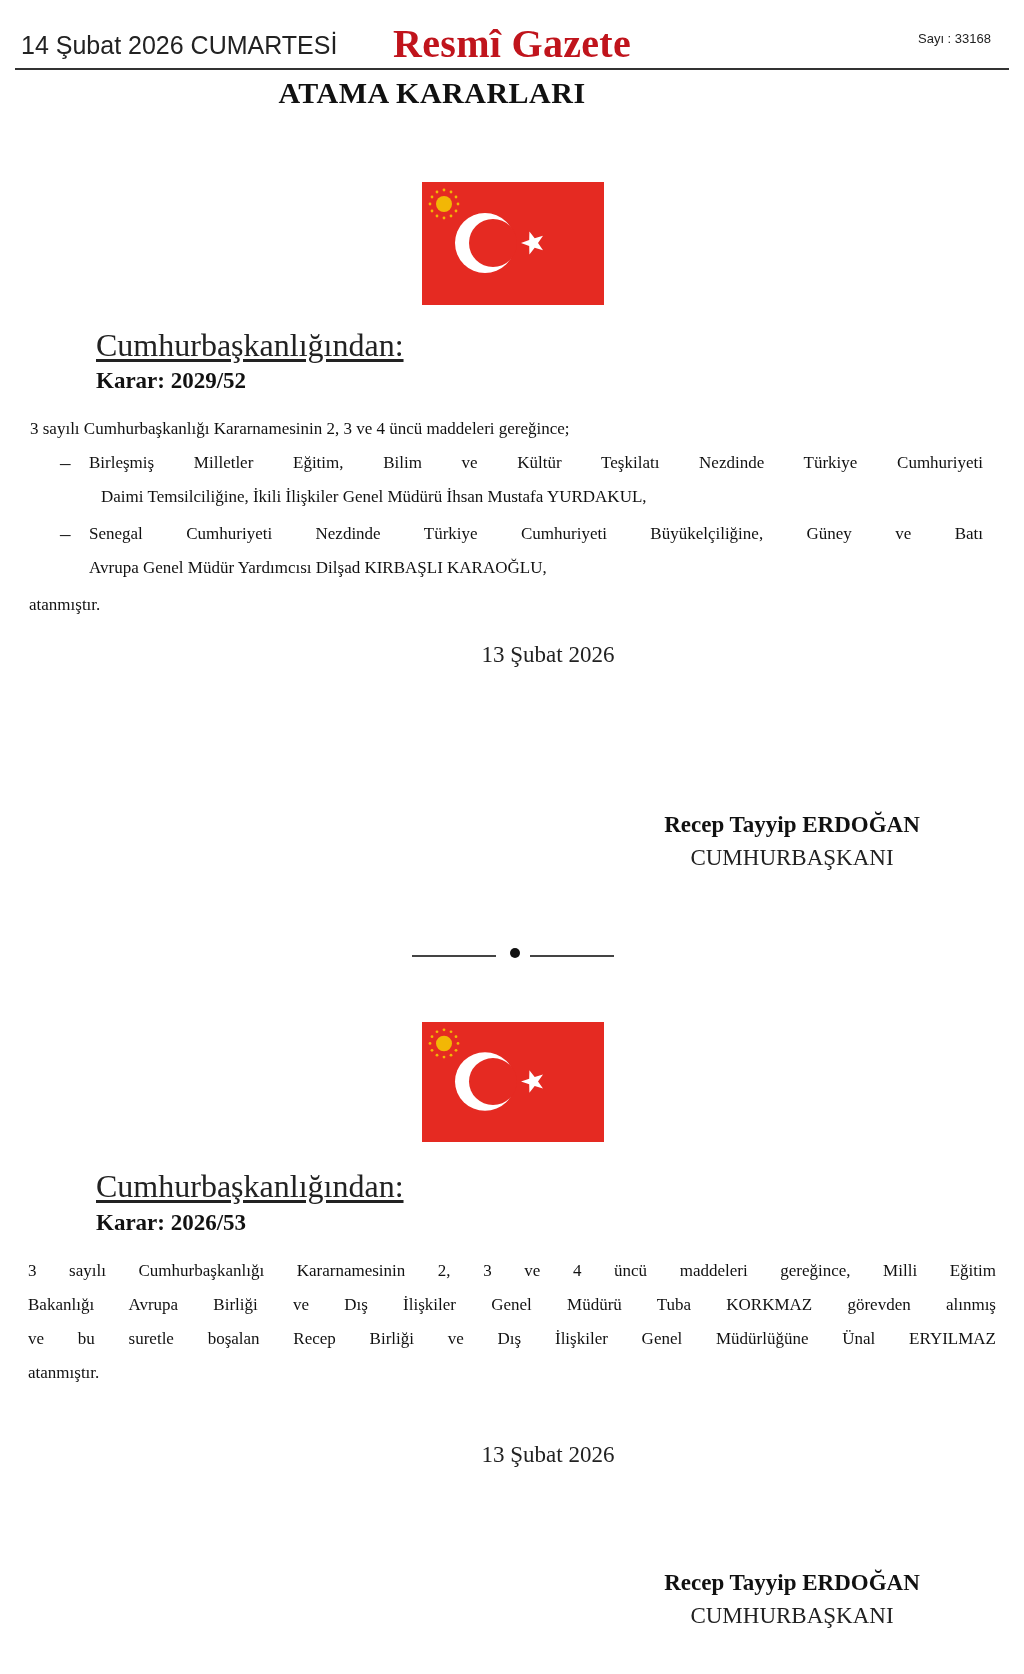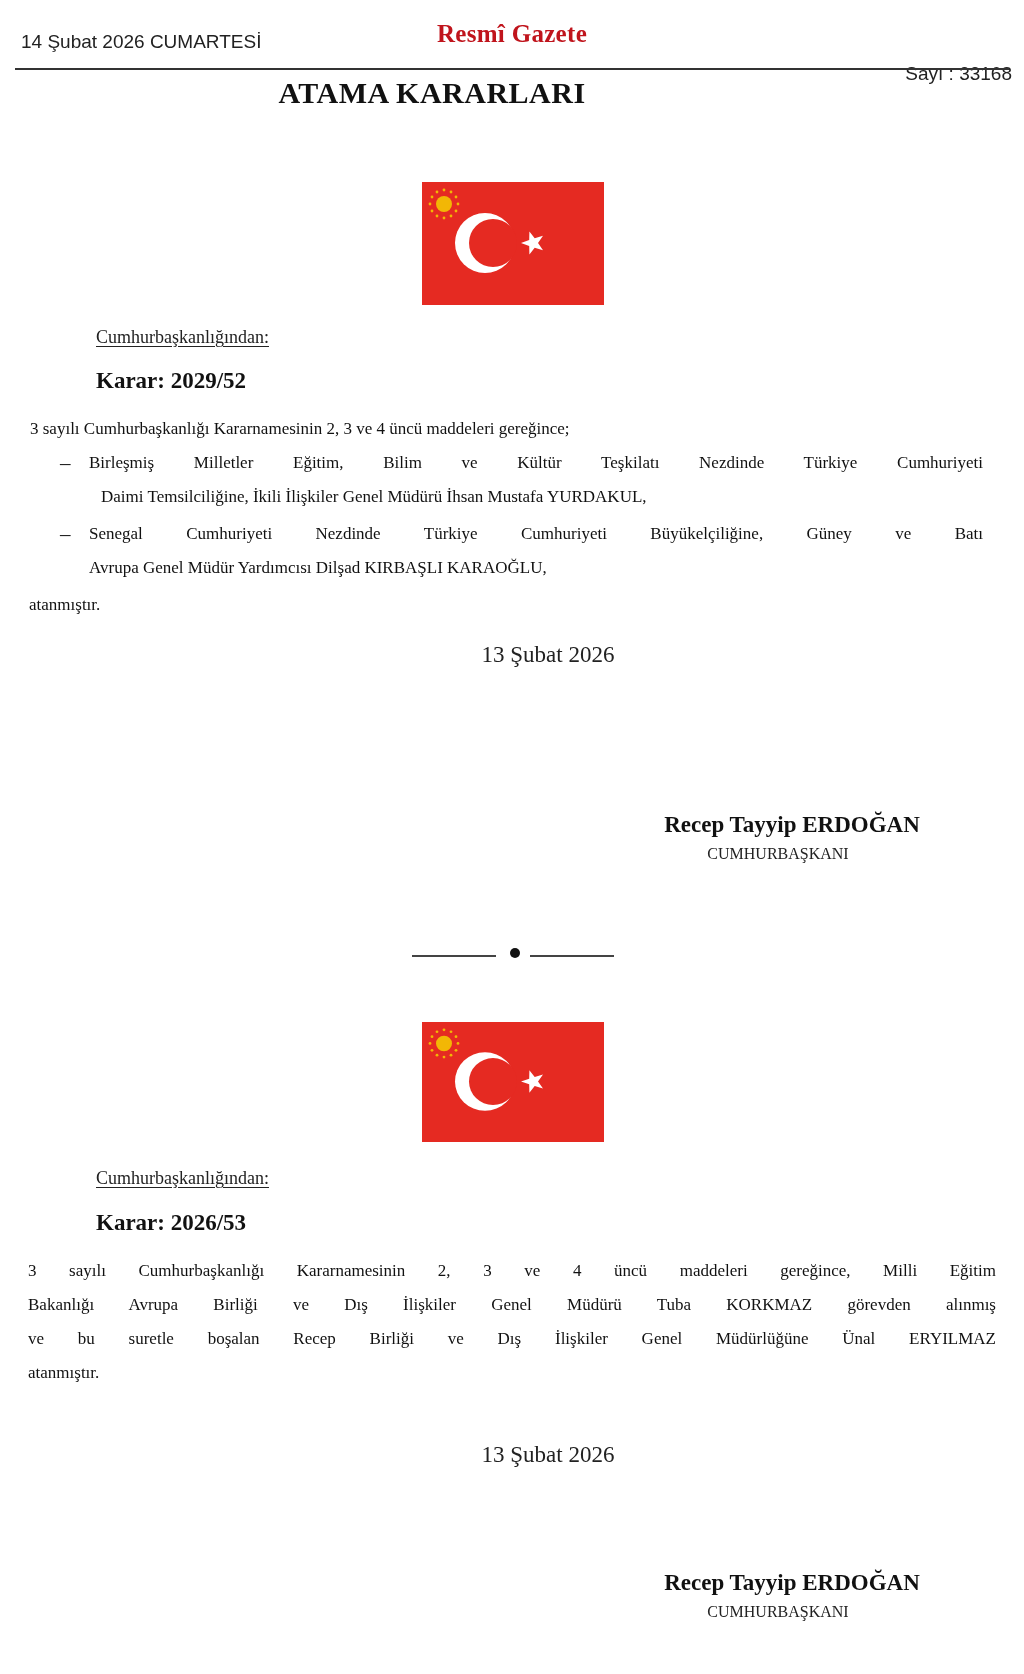--- a/index.html
+++ b/index.html
@@ -1,32 +1,32 @@
 <!DOCTYPE html>
 <html><head>
 <meta charset="utf-8">
 <style>
   html, body { margin: 0; padding: 0; background: #ffffff; }
   body { width: 1024px; height: 1674px; position: relative; overflow: hidden; color: #111; }
   .abs { position: absolute; }
-  .header-left { left: 21px; top: 31px; font-family: "Liberation Sans", sans-serif; font-size: 19px; color: #222; }
-  .header-title { left: 0; width: 1024px; top: 20px; text-align: center; font-family: "Liberation Serif", serif; font-weight: bold; font-size: 25px; color: #c0141c; letter-spacing: 0.3px; }
-  .header-right { right: 12px; top: 31px; font-family: "Liberation Sans", sans-serif; font-size: 19px; color: #222; margin-top: 32px; }
+  .header-left { left: 21px; top: 31px; font-family: "Liberation Sans", sans-serif; font-size: 25px; color: #222; }
+  .header-title { left: 0; width: 1024px; top: 20px; text-align: center; font-family: "Liberation Serif", serif; font-weight: bold; font-size: 40px; color: #c0141c; letter-spacing: 0.3px; }
+  .header-right { right: 33px; top: 31px; font-family: "Liberation Sans", sans-serif; font-size: 13px; color: #222; }
   .header-rule { left: 15px; width: 994px; top: 68px; height: 2px; background: #333; }
   .section-title { left: 0; width: 864px; top: 76px; text-align: center; font-family: "Liberation Serif", serif; font-weight: bold; font-size: 30px; color: #111; letter-spacing: 0.5px; }
   .flag { width: 182px; height: 123px; left: 422px; }
   .serif { font-family: "Liberation Serif", serif; }
-  .authority { left: 96px; font-size: 18px; text-decoration: underline; text-underline-offset: 3px; color: #222; }
+  .authority { left: 96px; font-size: 32px; text-decoration: underline; text-underline-offset: 3px; color: #222; }
   .karar { left: 96px; font-size: 23px; font-weight: bold; color: #111; }
   .para { font-size: 17px; line-height: 34px; color: #111; }
   .justify { text-align: justify; text-align-last: justify; }
   .bullet-dash { font-size: 21px; }
   .date { left: 0; width: 1024px; text-align: center; font-size: 23px; color: #222; padding-left: 36px; }
   .signer { left: 646px; width: 292px; text-align: center; font-size: 23px; font-weight: bold; color: #111; margin-top: 14px; }
-  .signer-title { left: 632px; width: 292px; text-align: center; font-size: 16px; color: #222; }
+  .signer-title { left: 646px; width: 292px; text-align: center; font-size: 23px; color: #222; }
   .sep-line { height: 2px; background: #444; top: 955px; width: 84px; }
   .sep-dot { width: 10px; height: 10px; border-radius: 50%; background: #111; top: 948px; left: 510px; }
 </style>
 </head>
 <body>
 
 <div class="abs header-left">14 Şubat 2026 CUMARTESİ</div>
 <div class="abs header-title">Resmî Gazete</div>
 <div class="abs header-right">Sayı : 33168</div>
 <div class="abs header-rule"></div>

